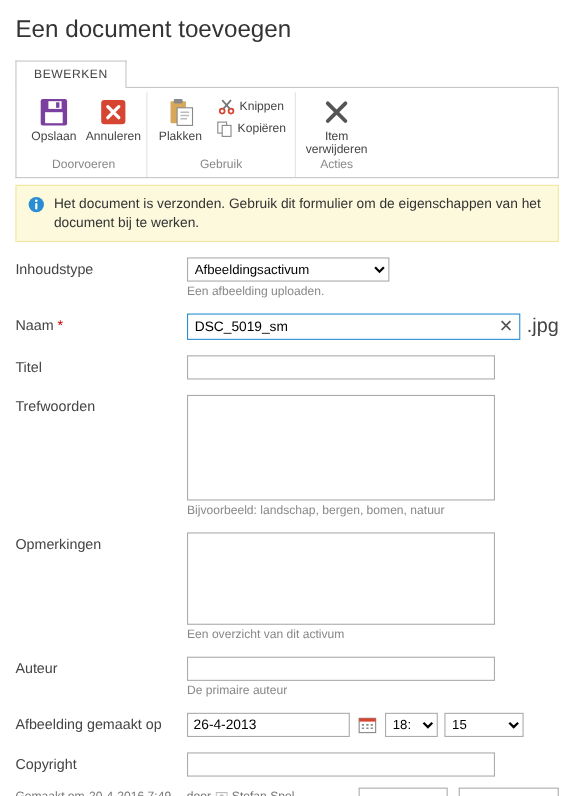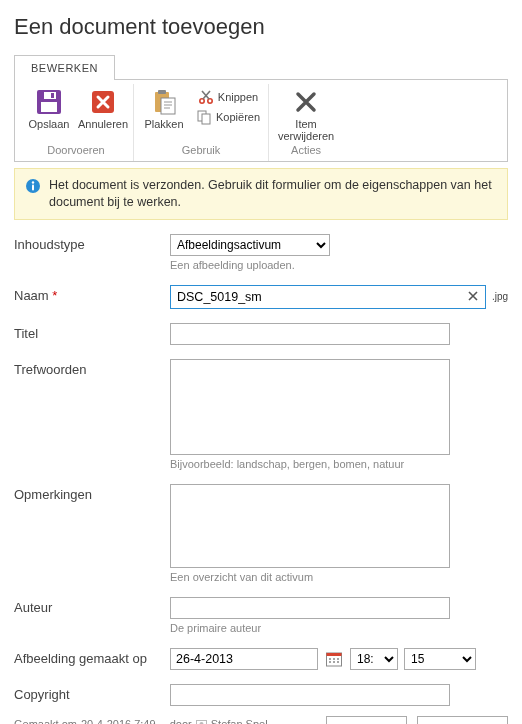--- a/index.html
+++ b/index.html
@@ -165,21 +165,21 @@
     top: 2px;
     width: 18px;
     height: 18px;
     display: flex;
     align-items: center;
     justify-content: center;
     cursor: pointer;
     color: #555;
     font-size: 13px;
   }
-  .ext { font-size: 10px; color: #444; }
+  .ext { font-size: 18px; color: #444; }
   input.txt, textarea.txt {
     width: 280px;
     border: 1px solid #ababab;
     font-size: 12.5px;
     font-family: inherit;
     padding: 3px 5px;
     resize: none;
     background: #fff;
   }
   input.txt { height: 22px; }
@@ -307,21 +307,21 @@
     <rect x="7" y="6.5" width="2" height="6" rx="1" fill="#fff"></rect>
   </svg>
   <div>Het document is verzonden. Gebruik dit formulier om de eigenschappen van het document bij te werken.</div>
 </div>
 
 <div class="form">
 
   <div class="row">
     <div class="lbl">Inhoudstype</div>
     <div class="ctl">
-      <select class="inline" style="width:160px">
+      <select class="inline" style="width:184px">
         <option>Afbeeldingsactivum</option>
       </select>
       <div class="help">Een afbeelding uploaden.</div>
     </div>
   </div>
 
   <div class="row">
     <div class="lbl">
       <span>Naam</span> <span class="req">*</span>
     </div>

